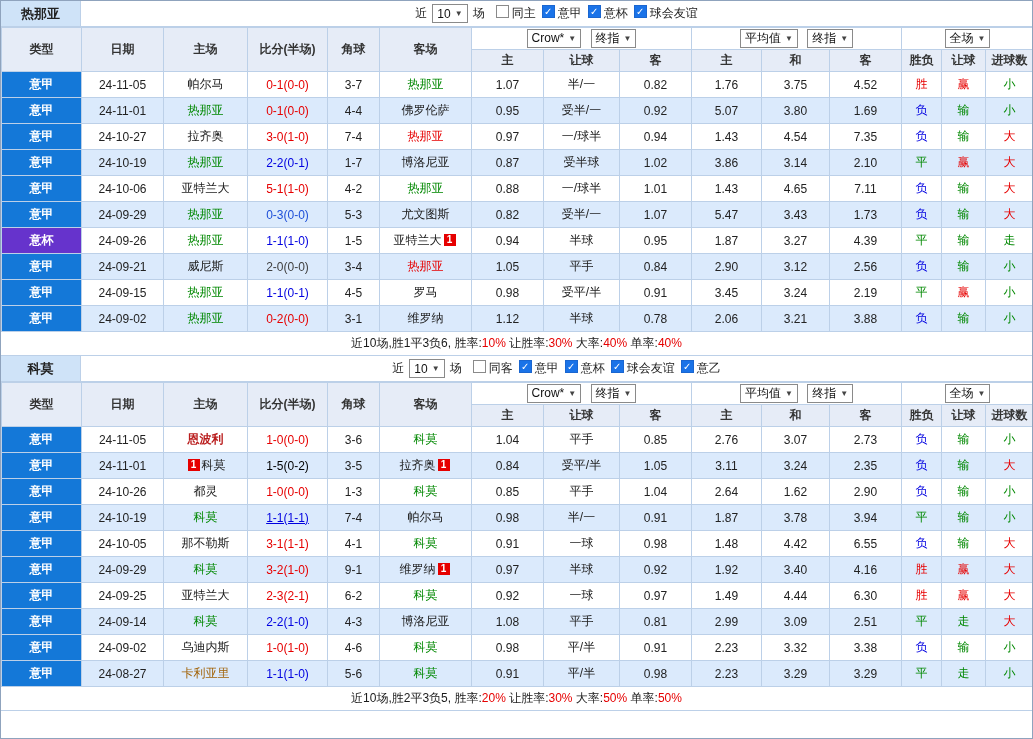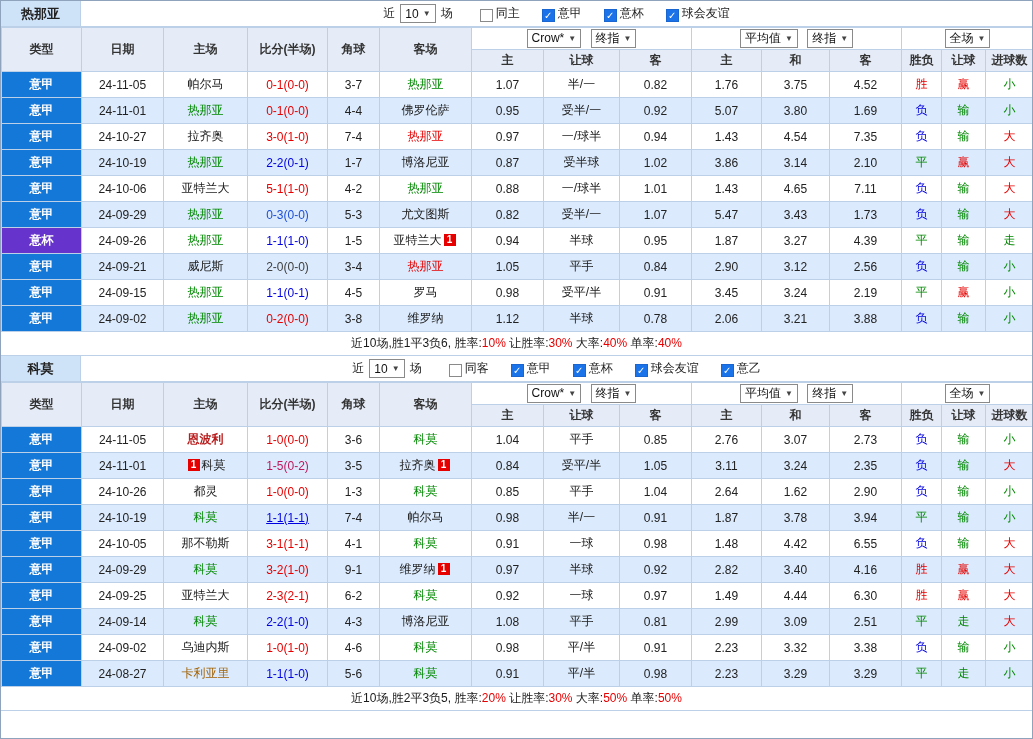--- a/index.html
+++ b/index.html
@@ -18,21 +18,21 @@
   .tb-btn { width:25px; height:22px; border-radius:3px; background:linear-gradient(#8a8ce0,#5a5cc0); border:1px solid #b8baee; color:#fff; font-size:14px; font-weight:bold; display:flex; align-items:center; justify-content:center; cursor:pointer; line-height:1; }
   .tb-btn.close { background:linear-gradient(#8aa0e8,#5f7ccf); font-size:16px; }
 
   
   .section-head { display:flex; height:26px; border-bottom:1px solid #bcd0e8; background:#fff; }
   .team-label { width:80px; flex:0 0 80px; background:#cfe3f8; color:#222; font-weight:bold; font-size:13px; display:flex; align-items:center; justify-content:center; border-right:1px solid #bcd0e8; }
   .filter-bar { flex:1; display:flex; align-items:center; justify-content:center; gap:5px; font-size:12px; color:#222; }
   .select { display:inline-flex; align-items:center; gap:4px; border:1px solid #8a8a8a; background:#fff; padding:1px 4px; height:19px; font-size:12px; color:#111; cursor:pointer; }
   .select .arrow { font-size:8px; color:#444; }
   .cb-group { display:inline-flex; align-items:center; }
-  .cb-label { display:inline-flex; align-items:flex-end; gap:3px; margin-left:22px; cursor:pointer; }
+  .cb-label { display:inline-flex; align-items:flex-start; gap:3px; margin-left:6px; cursor:pointer; }
   .cb { width:13px; height:13px; border:1px solid #8a8a8a; background:#fff; display:inline-flex; align-items:center; justify-content:center; font-size:10px; color:#fff; }
   .cb.checked { background:#1a73e8; border-color:#1a66d0; }
 
   
   table { border-collapse:collapse; table-layout:fixed; width:100%; }
   th,td { border:1px solid #bcd0e8; font-size:12px; text-align:center; overflow:hidden; white-space:nowrap; }
   thead th { background:#e6ecf7; color:#333; font-weight:600; height:22px; }
   thead td.dd-cell { background:#fff; height:22px; }
   .dd-cell .select { margin:0 3px; }
   tbody td { height:26px; color:#222; background:#fff; }
@@ -296,21 +296,21 @@
             <td>2.19</td>
             <td style="color: rgb(0, 136, 0);">平</td>
             <td style="color: rgb(230, 0, 0);">赢</td>
             <td style="color: rgb(0, 136, 0);">小</td>
           </tr>
           <tr class="alt">
             <td class="league blue">意甲</td>
             <td>24-09-02</td>
             <td class="team"><span style="color: rgb(0, 136, 0);">热那亚</span></td>
             <td style="color: rgb(230, 0, 0);">0-2(0-0)</td>
-            <td>3-8</td>
+            <td>3-1</td>
             <td class="team"><span style="color: rgb(26, 26, 26);">维罗纳</span></td>
             <td>1.12</td>
             <td>半球</td>
             <td>0.78</td>
             <td>2.06</td>
             <td>3.21</td>
             <td>3.88</td>
             <td style="color: rgb(0, 0, 224);">负</td>
             <td style="color: rgb(0, 136, 0);">输</td>
             <td style="color: rgb(0, 136, 0);">小</td>
@@ -434,21 +434,21 @@
             <td>3.07</td>
             <td>2.73</td>
             <td style="color: rgb(0, 0, 224);">负</td>
             <td style="color: rgb(0, 136, 0);">输</td>
             <td style="color: rgb(0, 136, 0);">小</td>
           </tr>
           <tr class="alt">
             <td class="league blue">意甲</td>
             <td>24-11-01</td>
             <td class="team"><span class="badge">1</span><span style="color: rgb(26, 26, 26);">科莫</span></td>
-            <td style="color: #be185d;">1-5(0-2)</td>
+            <td style="color: #000000;">1-5(0-2)</td>
             <td>3-5</td>
             <td class="team"><span style="color: rgb(26, 26, 26);">拉齐奥</span><span class="badge">1</span></td>
             <td>0.84</td>
             <td>受平/半</td>
             <td>1.05</td>
             <td>3.11</td>
             <td>3.24</td>
             <td>2.35</td>
             <td style="color: rgb(0, 0, 224);">负</td>
             <td style="color: rgb(0, 136, 0);">输</td>
@@ -508,21 +508,21 @@
           <tr class="alt">
             <td class="league blue">意甲</td>
             <td>24-09-29</td>
             <td class="team"><span style="color: rgb(0, 136, 0);">科莫</span></td>
             <td style="color: rgb(230, 0, 0);">3-2(1-0)</td>
             <td>9-1</td>
             <td class="team"><span style="color: rgb(26, 26, 26);">维罗纳</span><span class="badge">1</span></td>
             <td>0.97</td>
             <td>半球</td>
             <td>0.92</td>
-            <td>2.82</td>
+            <td>1.92</td>
             <td>3.40</td>
             <td>4.16</td>
             <td style="color: rgb(230, 0, 0);">胜</td>
             <td style="color: rgb(230, 0, 0);">赢</td>
             <td style="color: rgb(230, 0, 0);">大</td>
           </tr>
           <tr>
             <td class="league blue">意甲</td>
             <td>24-09-25</td>
             <td class="team"><span style="color: rgb(26, 26, 26);">亚特兰大</span></td>

